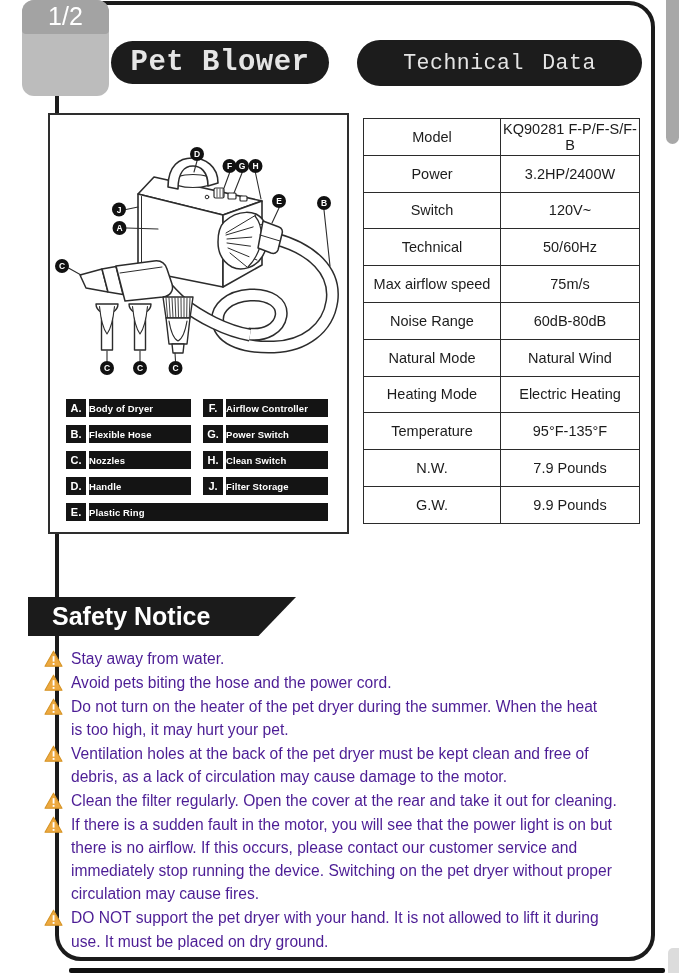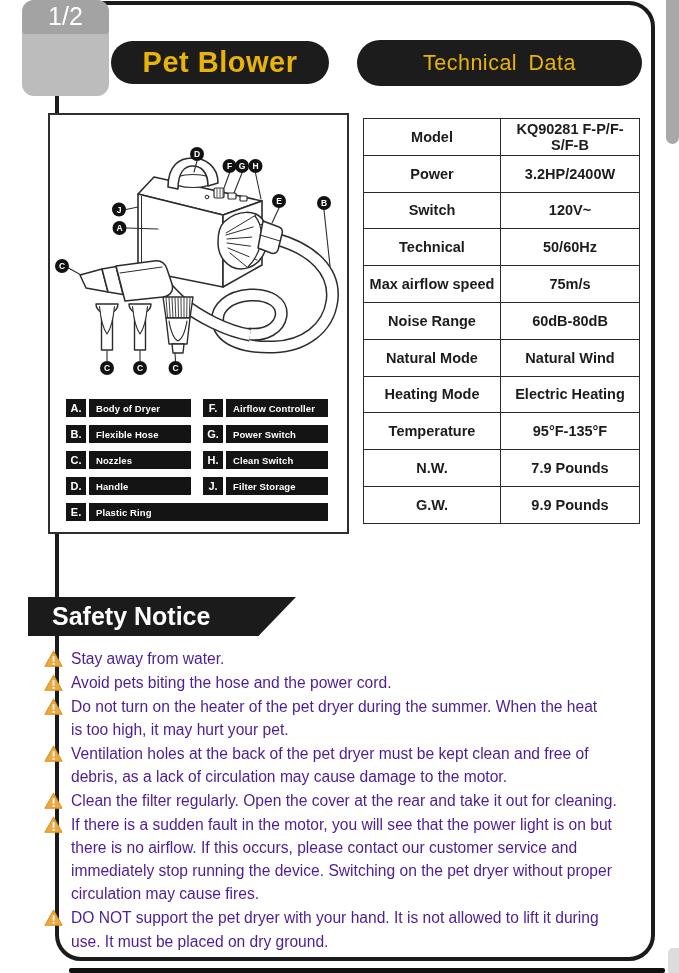--- a/index.html
+++ b/index.html
@@ -8,42 +8,42 @@
   .page { position:absolute; inset:0; width:679px; height:973px;margin-left:16px; }
 
   .page-border { position:absolute; left:39px; top:1px; width:600px; height:960px;
     border:4px solid #1b1b1b; border-radius:26px; box-sizing:border-box; background:transparent; }
 
   .page-badge { position:absolute; left:6px; top:0; width:87px; height:96px;
     background:#bcbcbc; border-radius:12px; z-index:5; }
   .page-badge-top { height:34px; background:#a3a3a3; border-radius:12px 12px 4px 4px;
     color:#fff; font-size:25px; line-height:33px; text-align:center; }
 
-  .banner { position:absolute; background:#1c1c1c; color:#eab308; display:flex; align-items:center; justify-content:center; z-index:4; }
+  .banner { position:absolute; background:#1c1c1c; color:#e5e5e5; display:flex; align-items:center; justify-content:center; z-index:4;font-family:Liberation Mono, monospace; }
   .banner-product { left:95px; top:41px; width:218px; height:43px; border-radius:22px;
     font-weight:800; font-size:29px; letter-spacing:0.5px; }
   .banner-technical { left:341px; top:40px; width:285px; height:46px; border-radius:23px;
     font-weight:400; font-size:21.5px; word-spacing:5px; letter-spacing:0.5px; }
 
   .diagram-panel { position:absolute; left:32px; top:113px; width:301px; height:421px;
     border:2px solid #2e2e2e; box-sizing:border-box; background:#fff; z-index:2; }
   .diagram-svg { position:absolute; left:0; top:0; }
 
   .parts { position:absolute; left:16px; top:284px; width:262px; }
   .parts-cols { display:flex; gap:12px; }
   .parts-col { flex:1; display:flex; flex-direction:column; gap:8px; }
   .part-row { display:flex; height:18px; }
   .part-row.full { margin-top:8px; }
   .part-key { width:20px; background:#141414; color:#fff; font-weight:700; font-size:11px;
     display:flex; align-items:center; justify-content:center; margin-right:3px; flex:0 0 20px; }
   .part-bar { flex:1; background:#141414; color:#fff; font-weight:700; font-size:9.5px;
-    display:flex; align-items:center; padding-left:7px; letter-spacing:0.1px; }
+    display:flex; align-items:center; letter-spacing:0.1px; }
 
   .tech-table { position:absolute; left:347px; top:118px; width:277px;
-    border-collapse:collapse; table-layout:fixed; z-index:2;font-weight:bold; }
+    border-collapse:collapse; table-layout:fixed; z-index:2; }
   .tech-table td { border:1.7px solid #2b2b2b; height:35.8px; text-align:center;
     font-size:14.5px; color:#1c1c1c; padding:0 2px; background:#fff; }
   .tech-table td.spec-label { width:132px; }
 
   .safety-banner { position:absolute; left:12px; top:597px; width:268px; height:39px;
     background:#1b1b1b; clip-path:polygon(0 0, 100% 0, 86% 100%, 0 100%);
     color:#fff; font-weight:700; font-size:25px; display:flex; align-items:center;
     padding-left:24px; box-sizing:border-box; z-index:6; }
 
   .notices { position:absolute; left:28px; top:647px; width:624px; z-index:3; }

